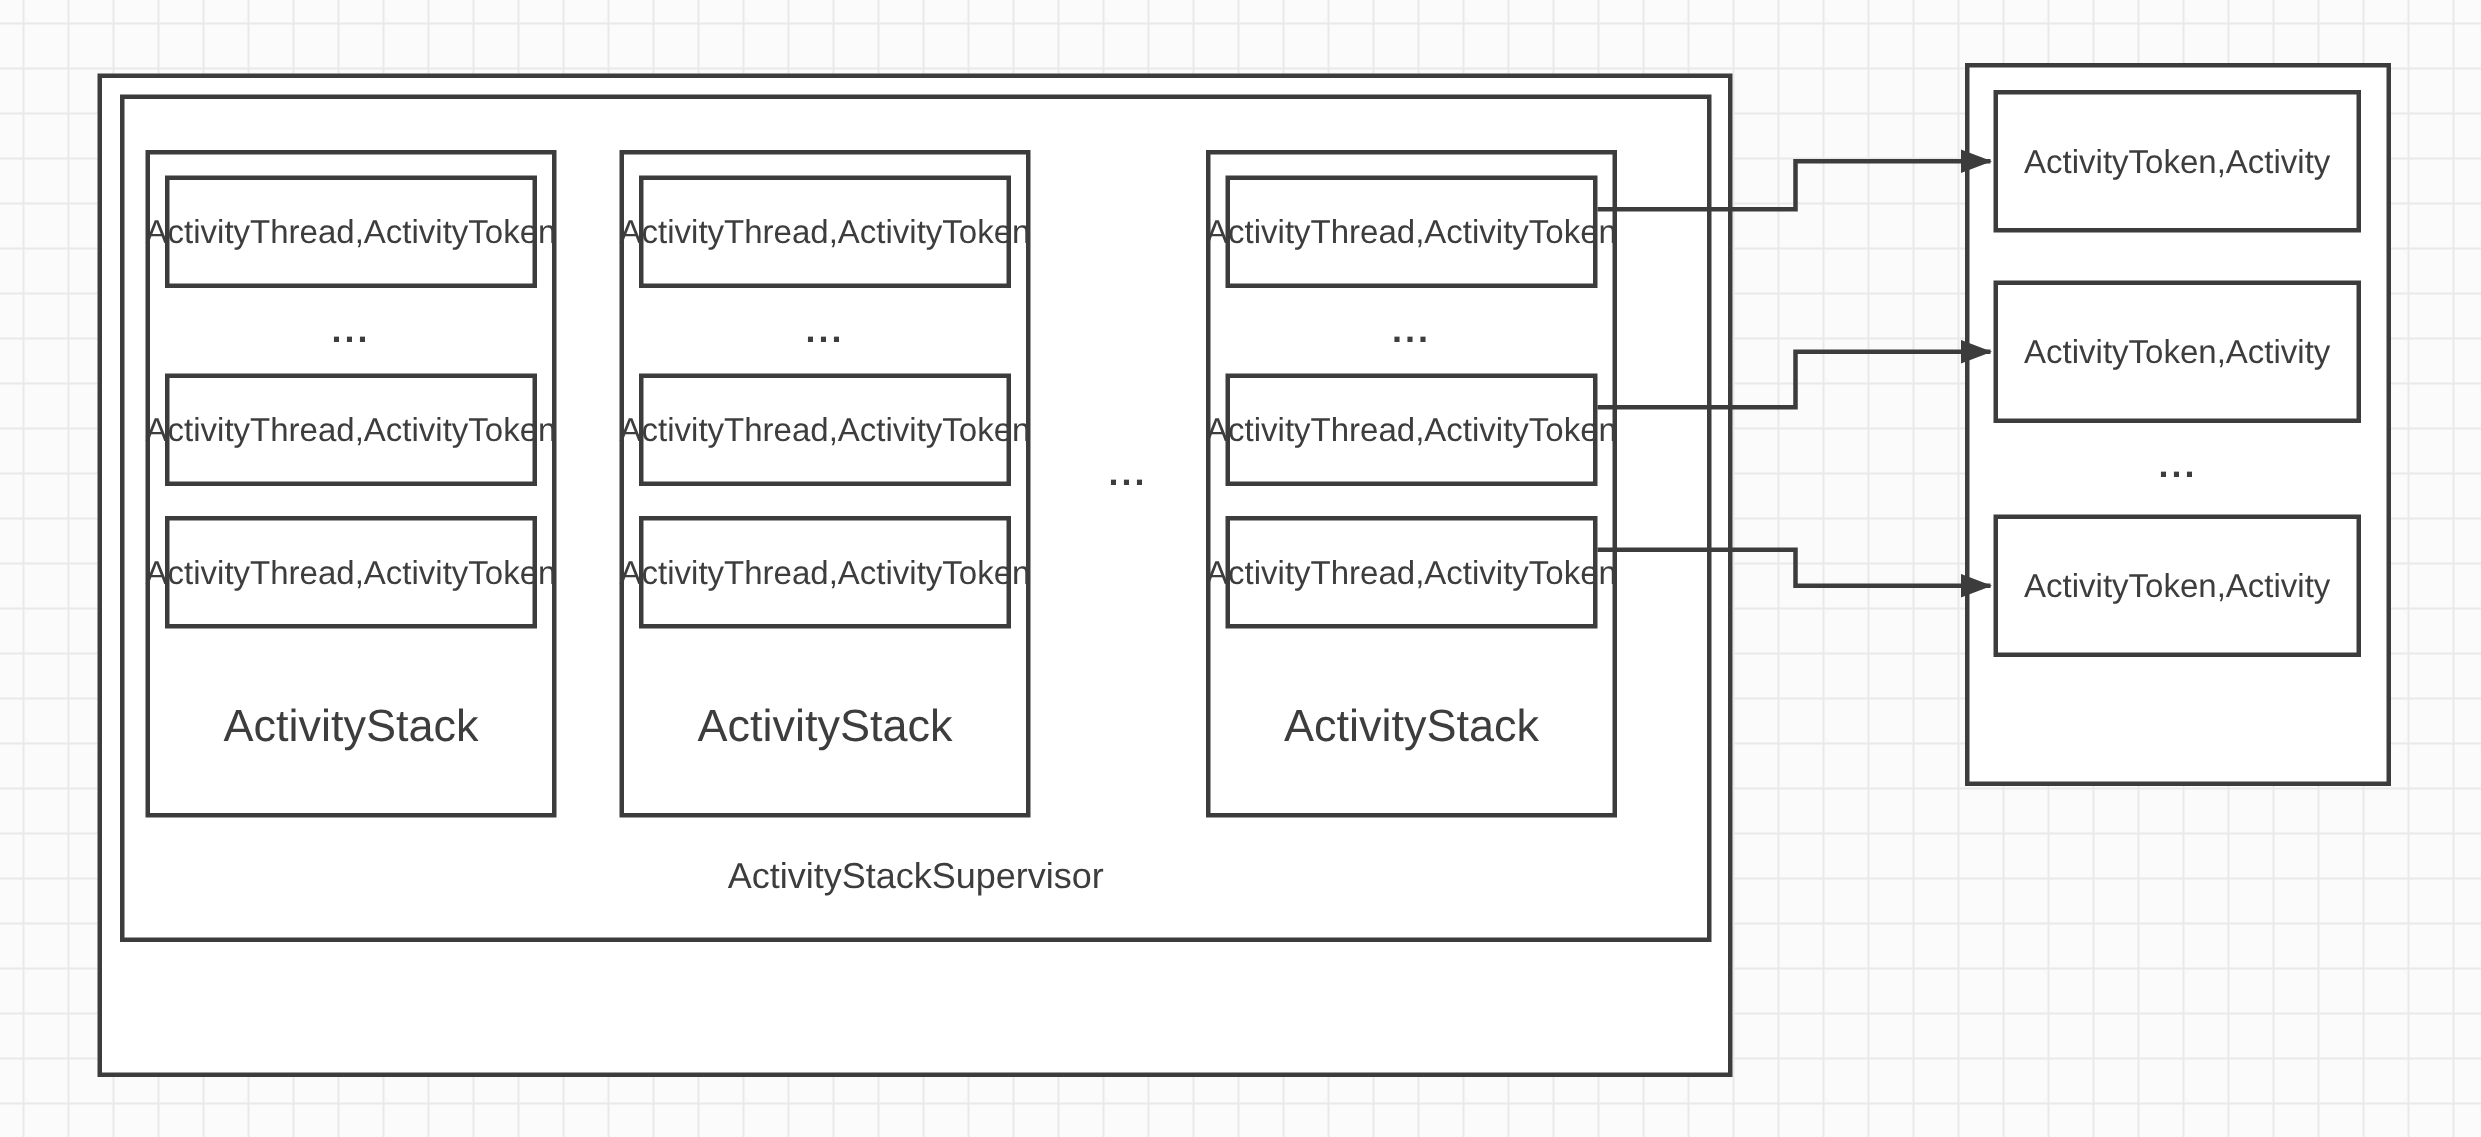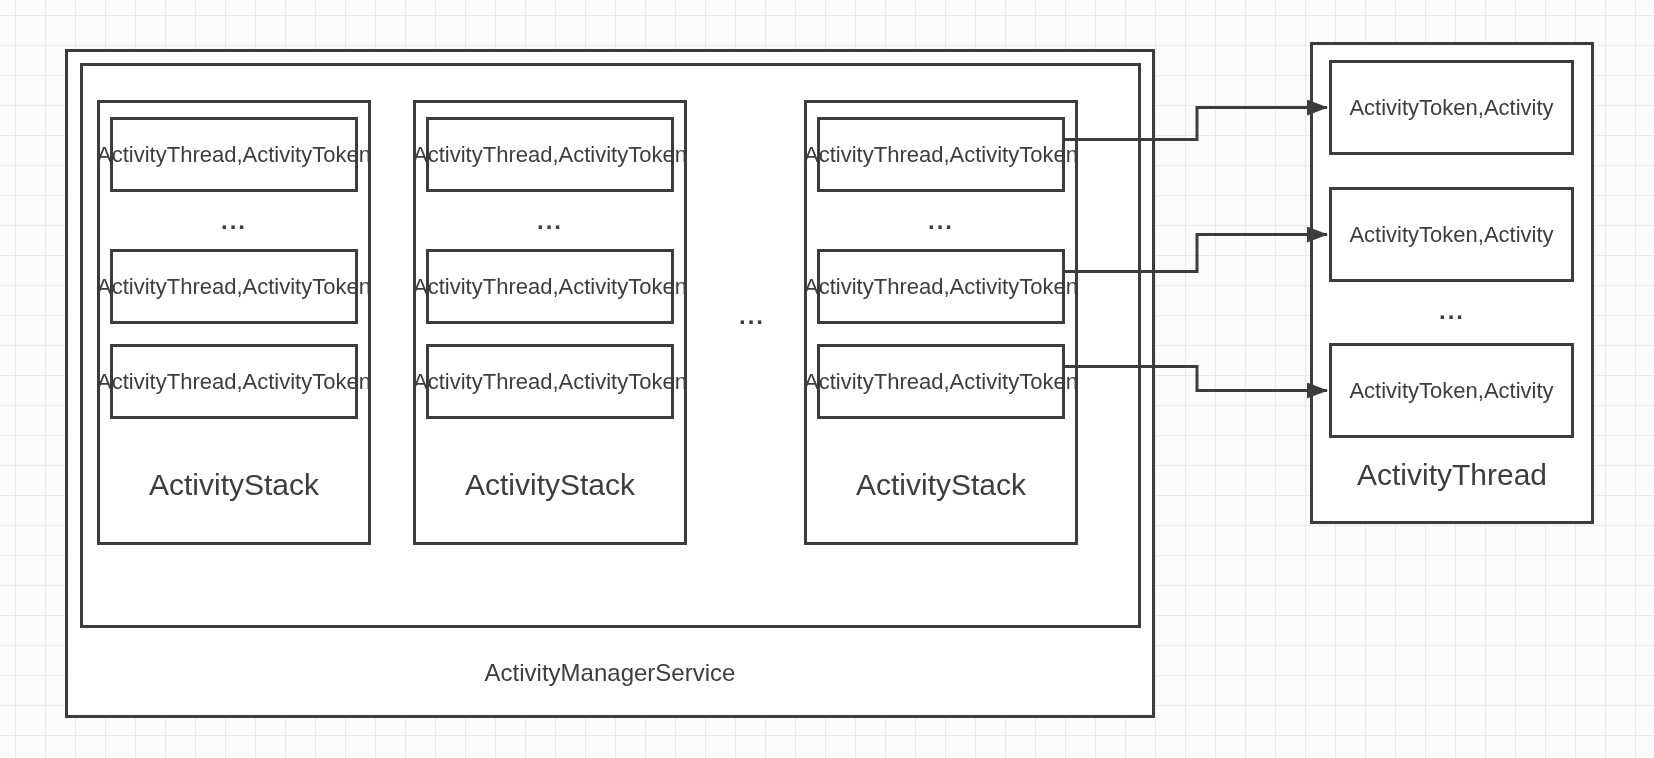--- a/index.html
+++ b/index.html
@@ -101,40 +101,39 @@
         </div>
         <div class="item s-item3">
           <span>ActivityThread,</span>
           <span>ActivityToken</span>
         </div>
         <div class="centered-line stack-label">ActivityStack</div>
       </div>
 
       <div class="between-dots dots">...</div>
 
+      <div class="centered-line supervisor-label">ActivityStackSupervisor</div>
     </div>
 
-    <div class="centered-line ams-label">ActivityManagerService</div>
   </div>
 
   <div class="box thread">
     <div class="item t-item t-item1">
       <span>ActivityToken,</span>
       <span>Activity</span>
     </div>
     <div class="item t-item t-item2">
       <span>ActivityToken,</span>
       <span>Activity</span>
     </div>
     <div class="centered-line dots thread-dots">...</div>
     <div class="item t-item t-item3">
       <span>ActivityToken,</span>
       <span>Activity</span>
     </div>
-    <div class="centered-line thread-label">ActivityThread</div>
   </div>
 
   <svg class="arrows" viewBox="0 0 1654 758" xmlns="http://www.w3.org/2000/svg">
     <defs>
       <marker id="arr" markerUnits="userSpaceOnUse" markerWidth="24" markerHeight="18" refX="20" refY="8" orient="auto">
         <path d="M0,0 L21,8 L0,16 Z" fill="#3c3c3c"></path>
       </marker>
     </defs>
     <polyline points="1065,139.5 1197,139.5 1197,107.5 1327,107.5" marker-end="url(#arr)"></polyline>
     <polyline points="1065,271.5 1197,271.5 1197,234.5 1327,234.5" marker-end="url(#arr)"></polyline>

